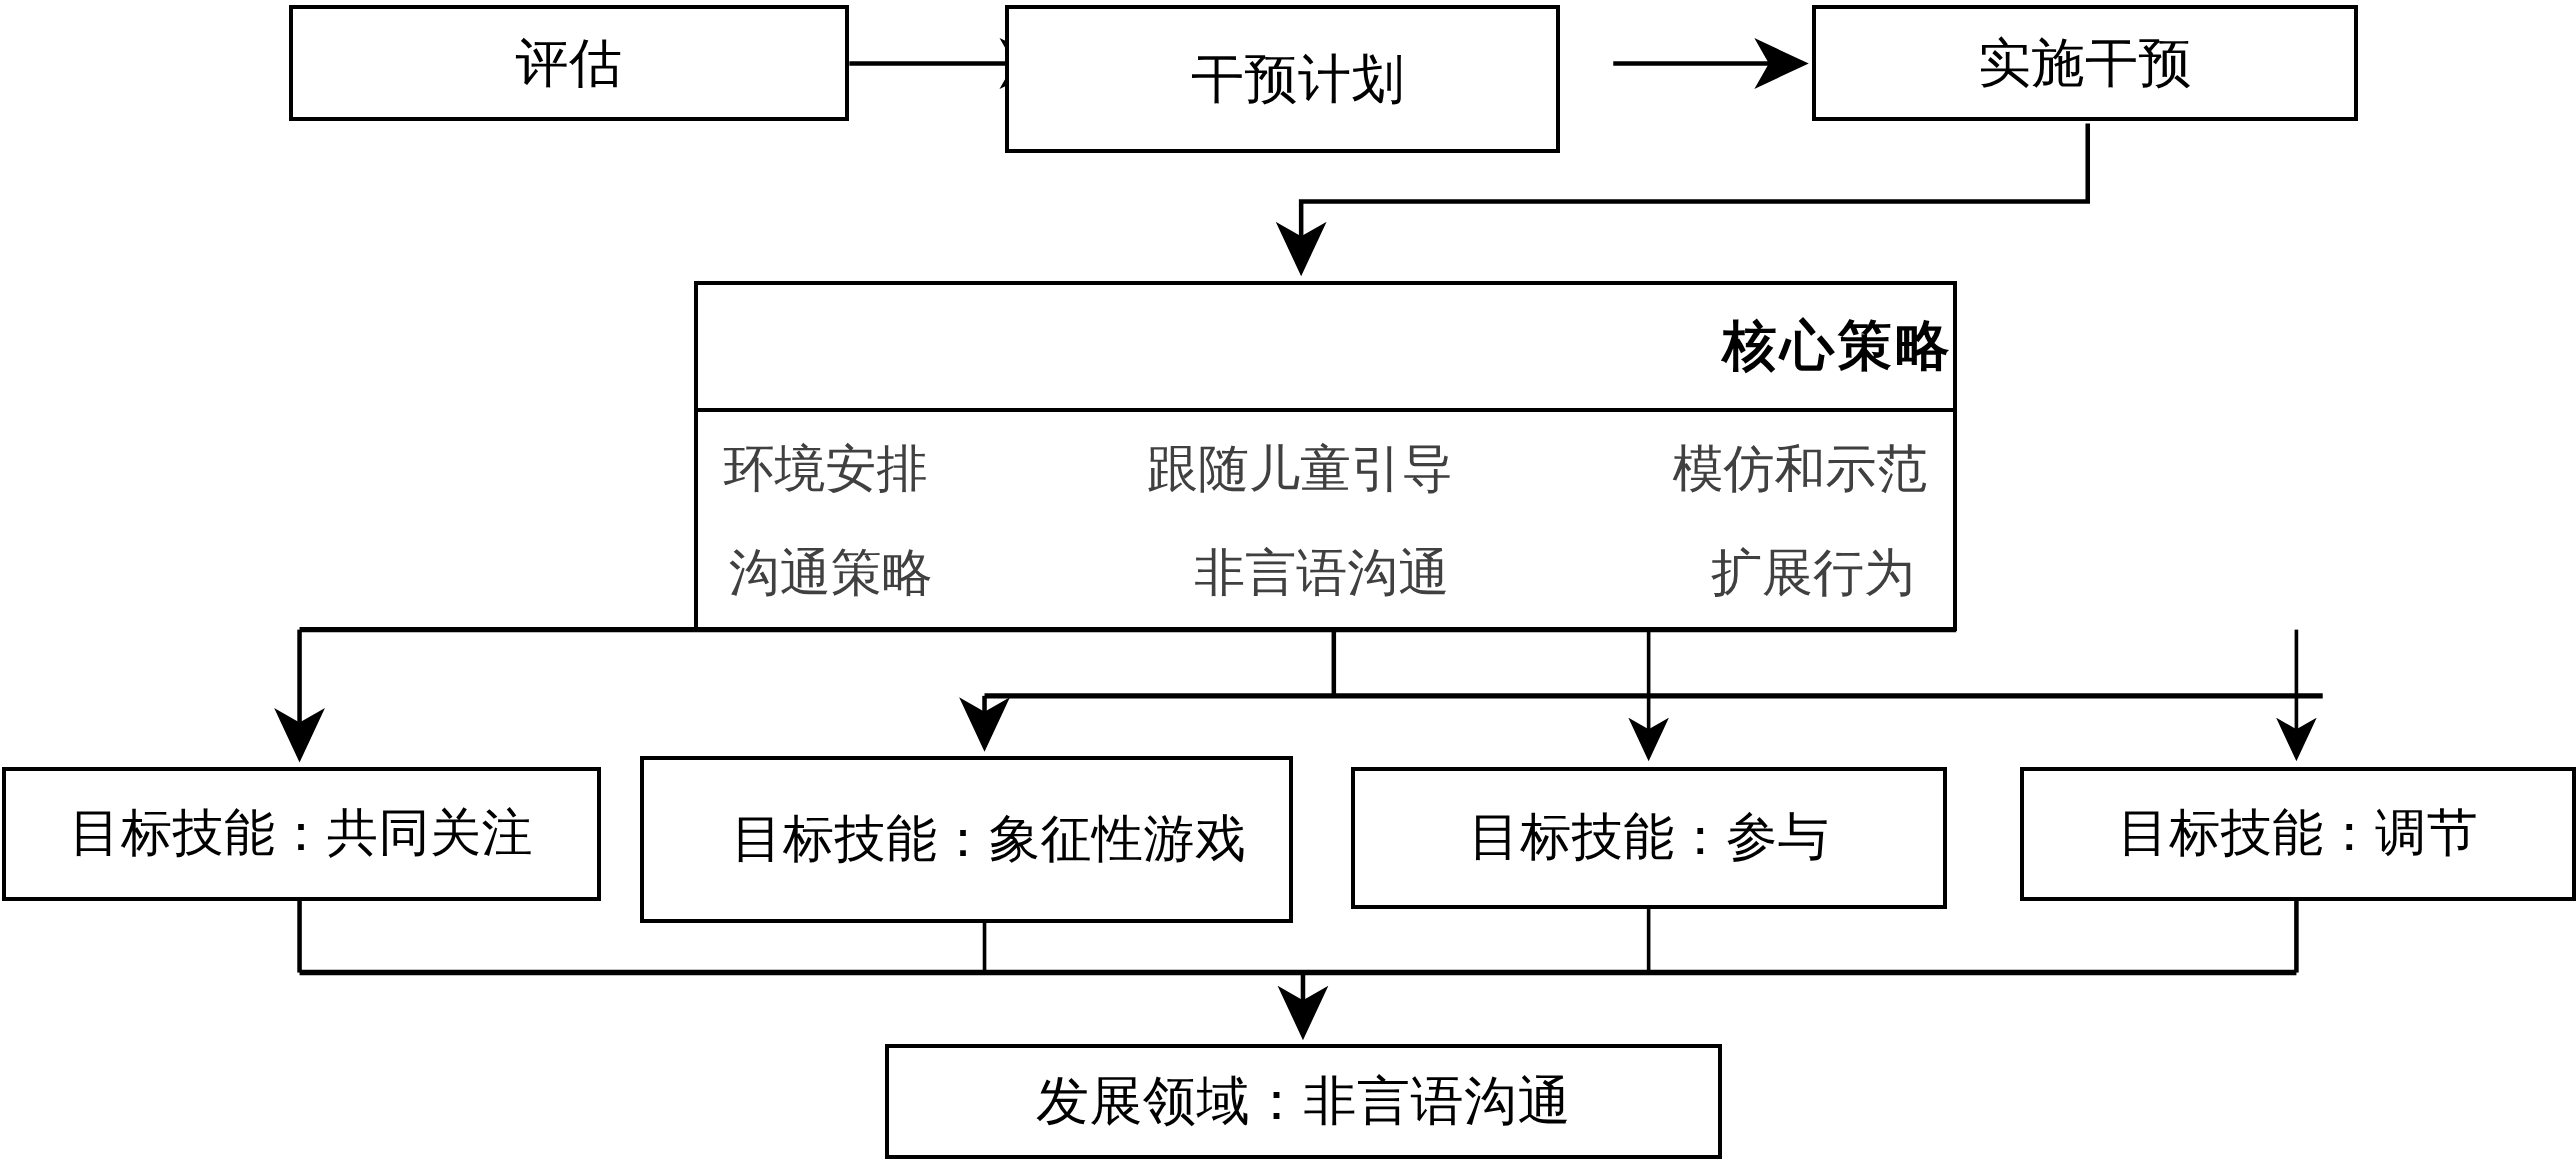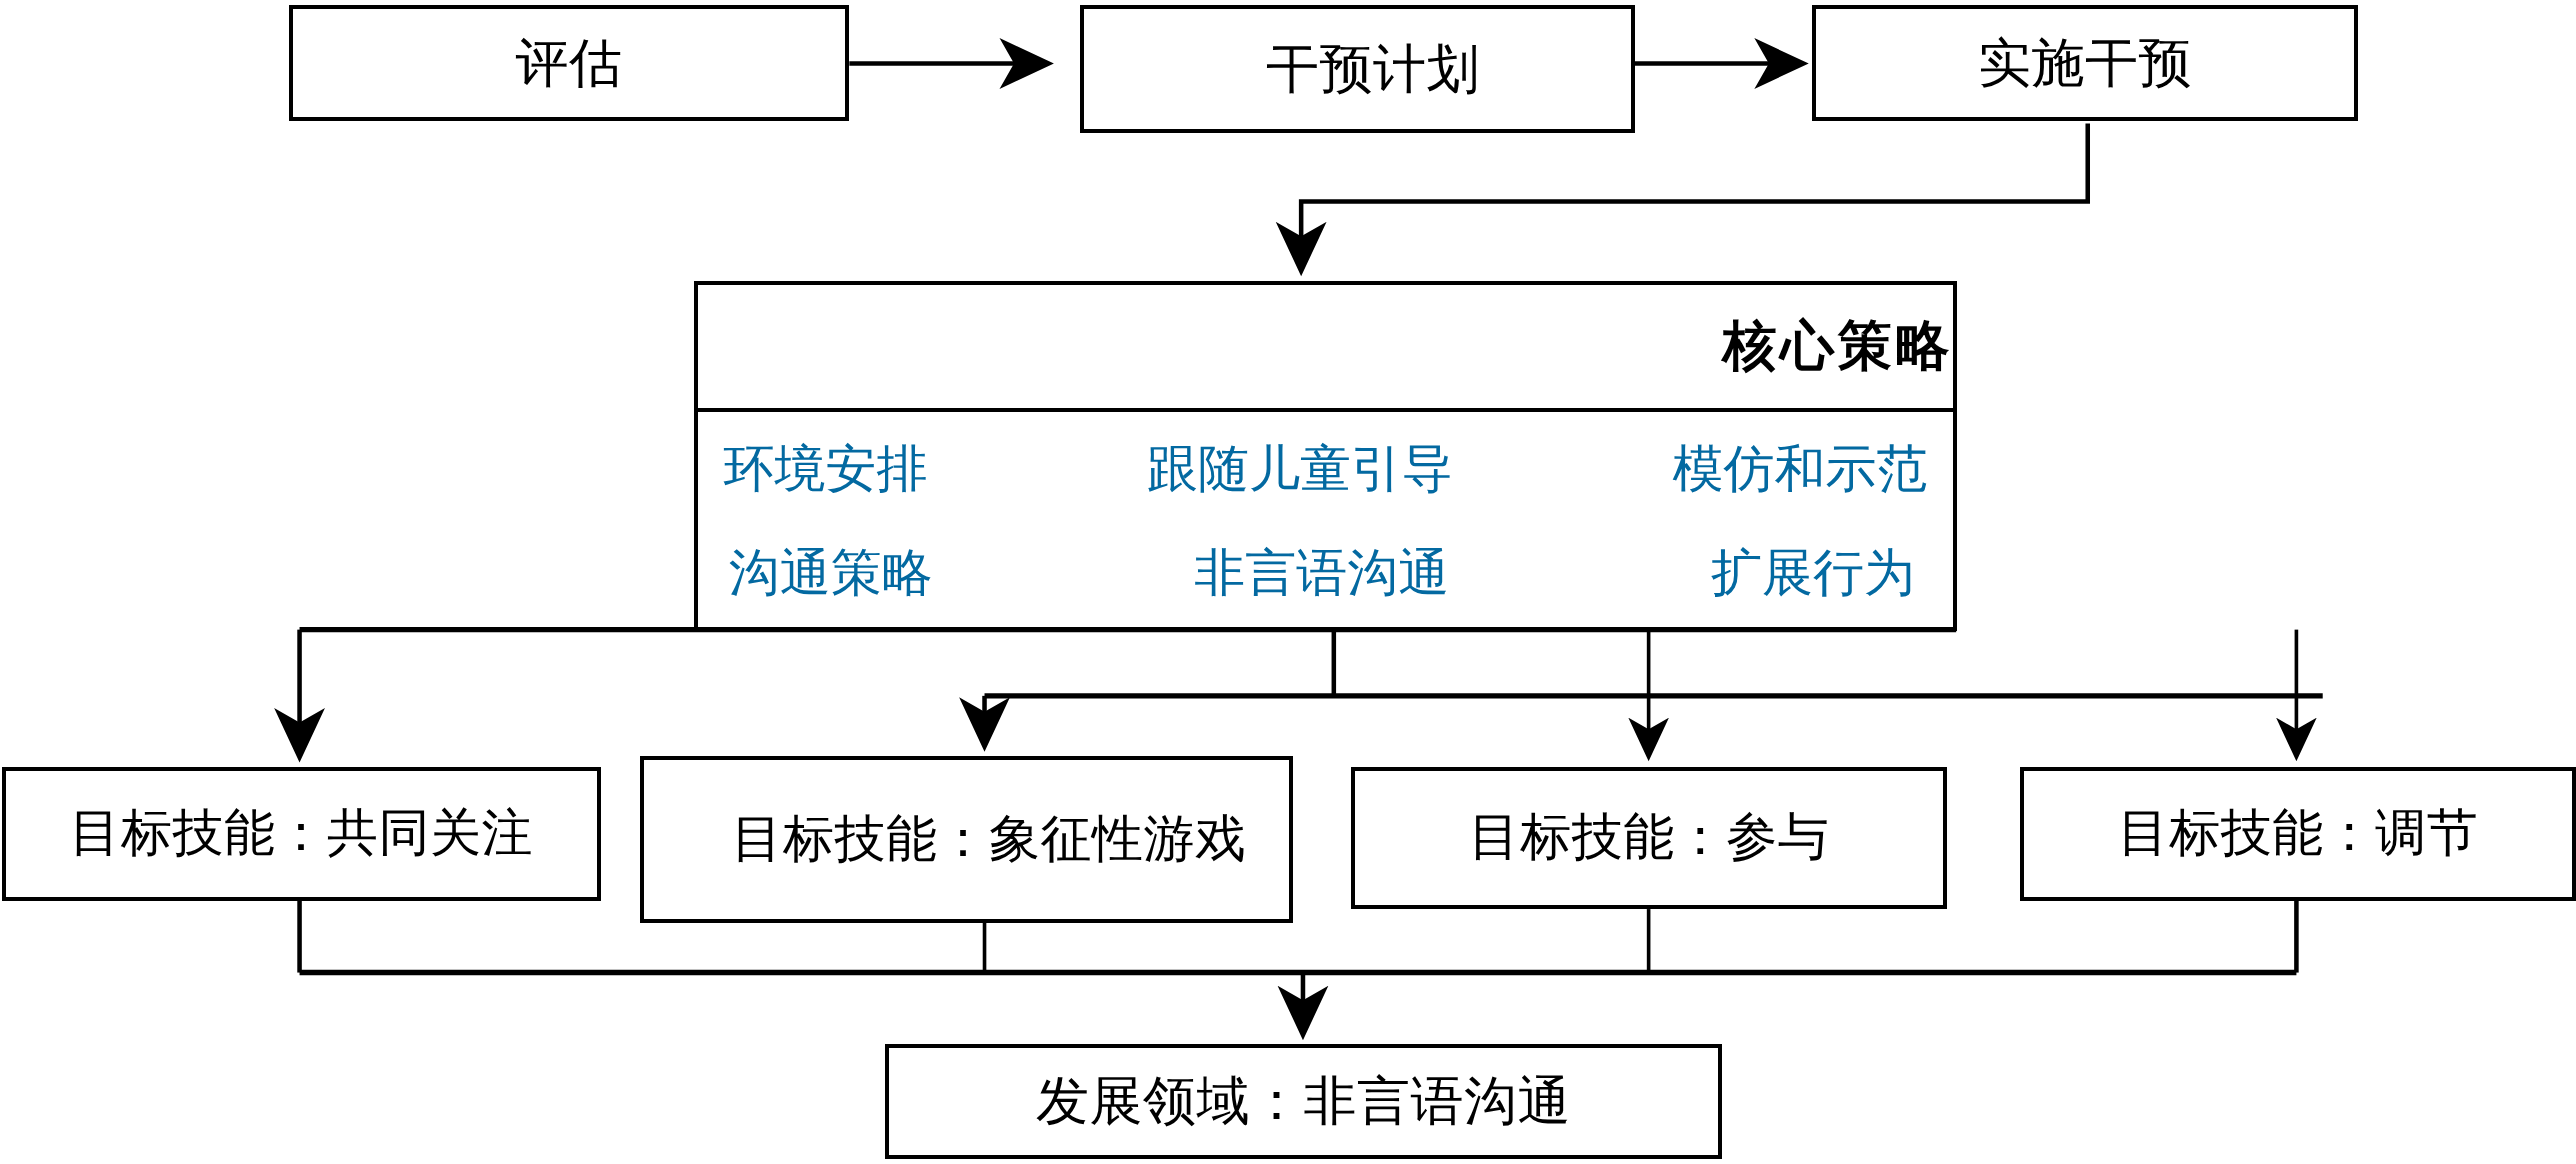--- a/index.html
+++ b/index.html
@@ -34,21 +34,21 @@
     color: #000000;
   }
   .node .label {
     font-size: 53px;
     line-height: 1.05;
     white-space: nowrap;
     letter-spacing: 0.5px;
   }
   
   #node-assessment { left: 289px; top: 5.4px;  width: 560px;  height: 116px; }
-  #node-plan       { left: 1080px; top: 5.4px; width: 555px;  height: 128px; padding-left: 31px; }
+  #node-plan       { left: 1005px; top: 5.4px; width: 555px;  height: 148px; padding-left: 31px; }
   #node-implement  { left: 1812px; top: 5.4px; width: 546px;  height: 116px; }
 
   
   #node-core {
     left: 694px; top: 281px; width: 1263px; height: 350px;
     display: block;
     padding: 0;
   }
   #core-header {
     height: 123px;
@@ -71,21 +71,21 @@
     box-sizing: border-box;
   }
   .core-row {
     display: flex;
     justify-content: space-between;
     align-items: center;
   }
   .core-row .cell {
     font-size: 51px;
     white-space: nowrap;
-    color: #0369a1;
+    color: #404040;
     font-family: Liberation Mono, monospace;
   }
   .core-row .cell.c0 { flex: 0 0 auto; text-align: left; }
   .core-row .cell.c1 { flex: 0 0 auto; text-align: left; }
   .core-row .cell.c2 { flex: 0 0 auto; text-align: right; }
   #core-row-2 { padding: 0 12.7px 0 5.4px; }
 
   
   #node-skill-0 { left: 1.8px;    top: 767px; width: 599px; height: 134px; }
   #node-skill-1 { left: 640px;  top: 756px; width: 653px; height: 167px; padding-left: 45px; }

